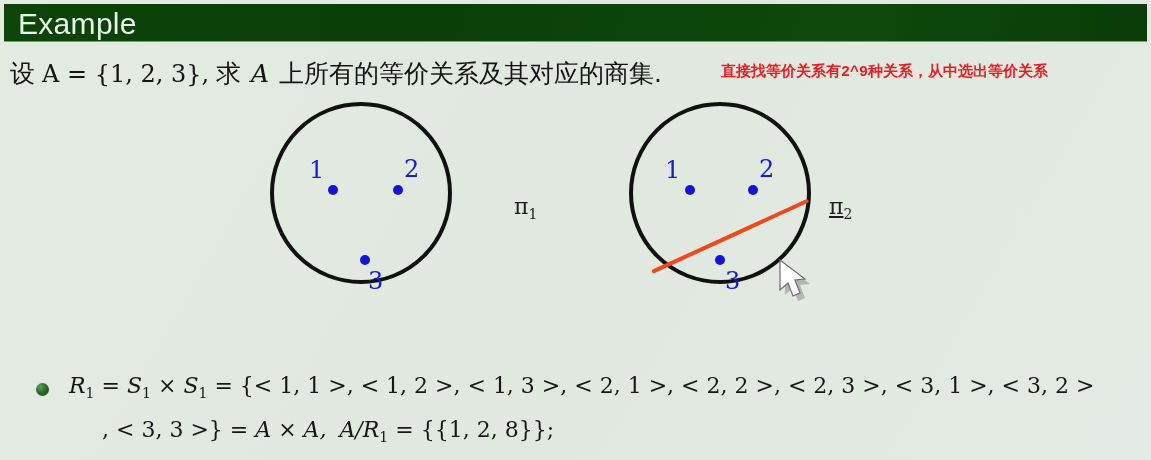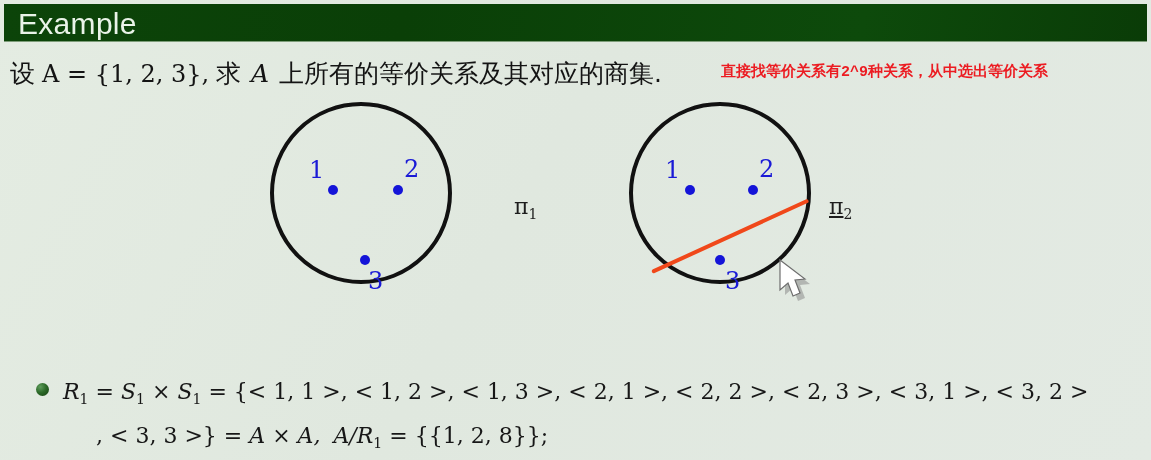--- a/index.html
+++ b/index.html
@@ -146,23 +146,24 @@
     left: 0px;
     top: 9px;
     width: 13px;
     height: 13px;
     border-radius: 50%;
     background: radial-gradient(circle at 33% 30%, #5f9d5c 0%, #2d6b2a 45%, #14400f 100%);
   }
   .formula-line {
     font-family: "DejaVu Serif", serif;
     font-size: 22px;
-    line-height: 36px;
+    line-height: 24px;
     color: #171717;
     white-space: nowrap;
+    margin-left: 6px;
   }
   .formula-line.l1 { position: absolute; left: 27px; top: 0px; }
   .formula-line.l2 { position: absolute; left: 60px; top: 44px; }
   .fi {
     font-family: "DejaVu Serif", serif;
     font-style: italic;
   }
   .fi sub { font-style: normal; font-size: 14px; }
 </style>
 </head>

